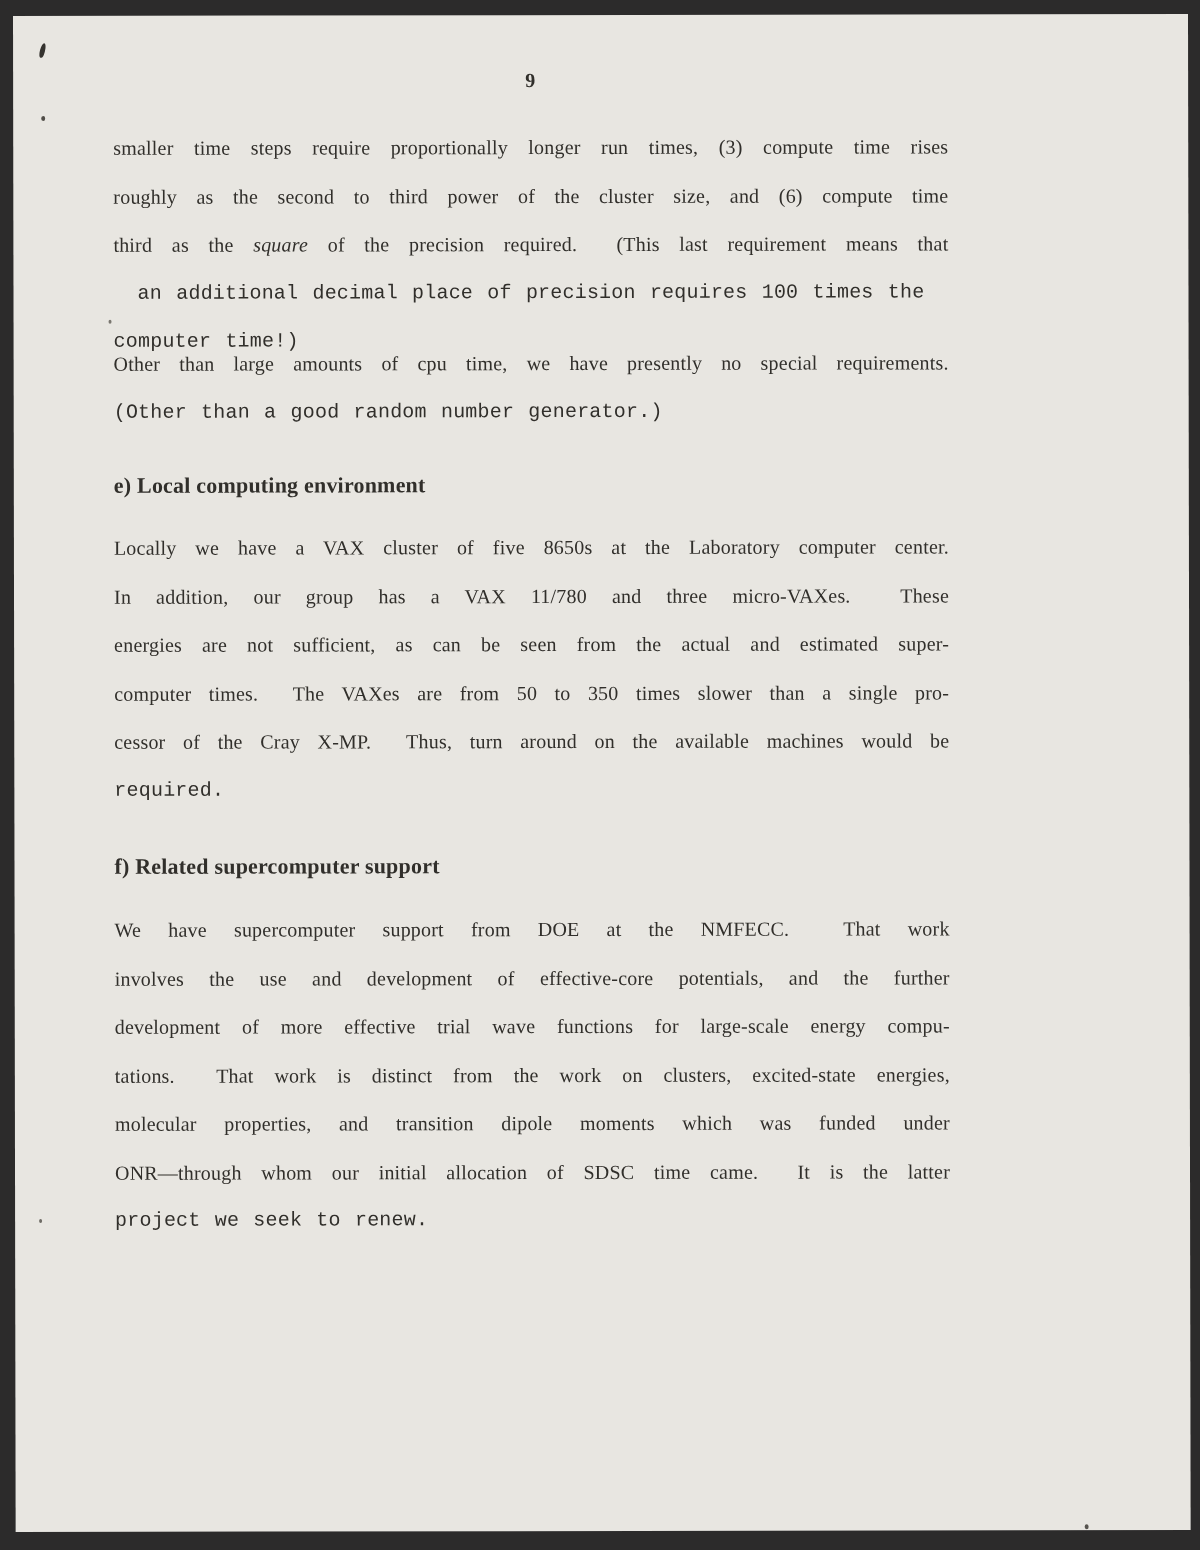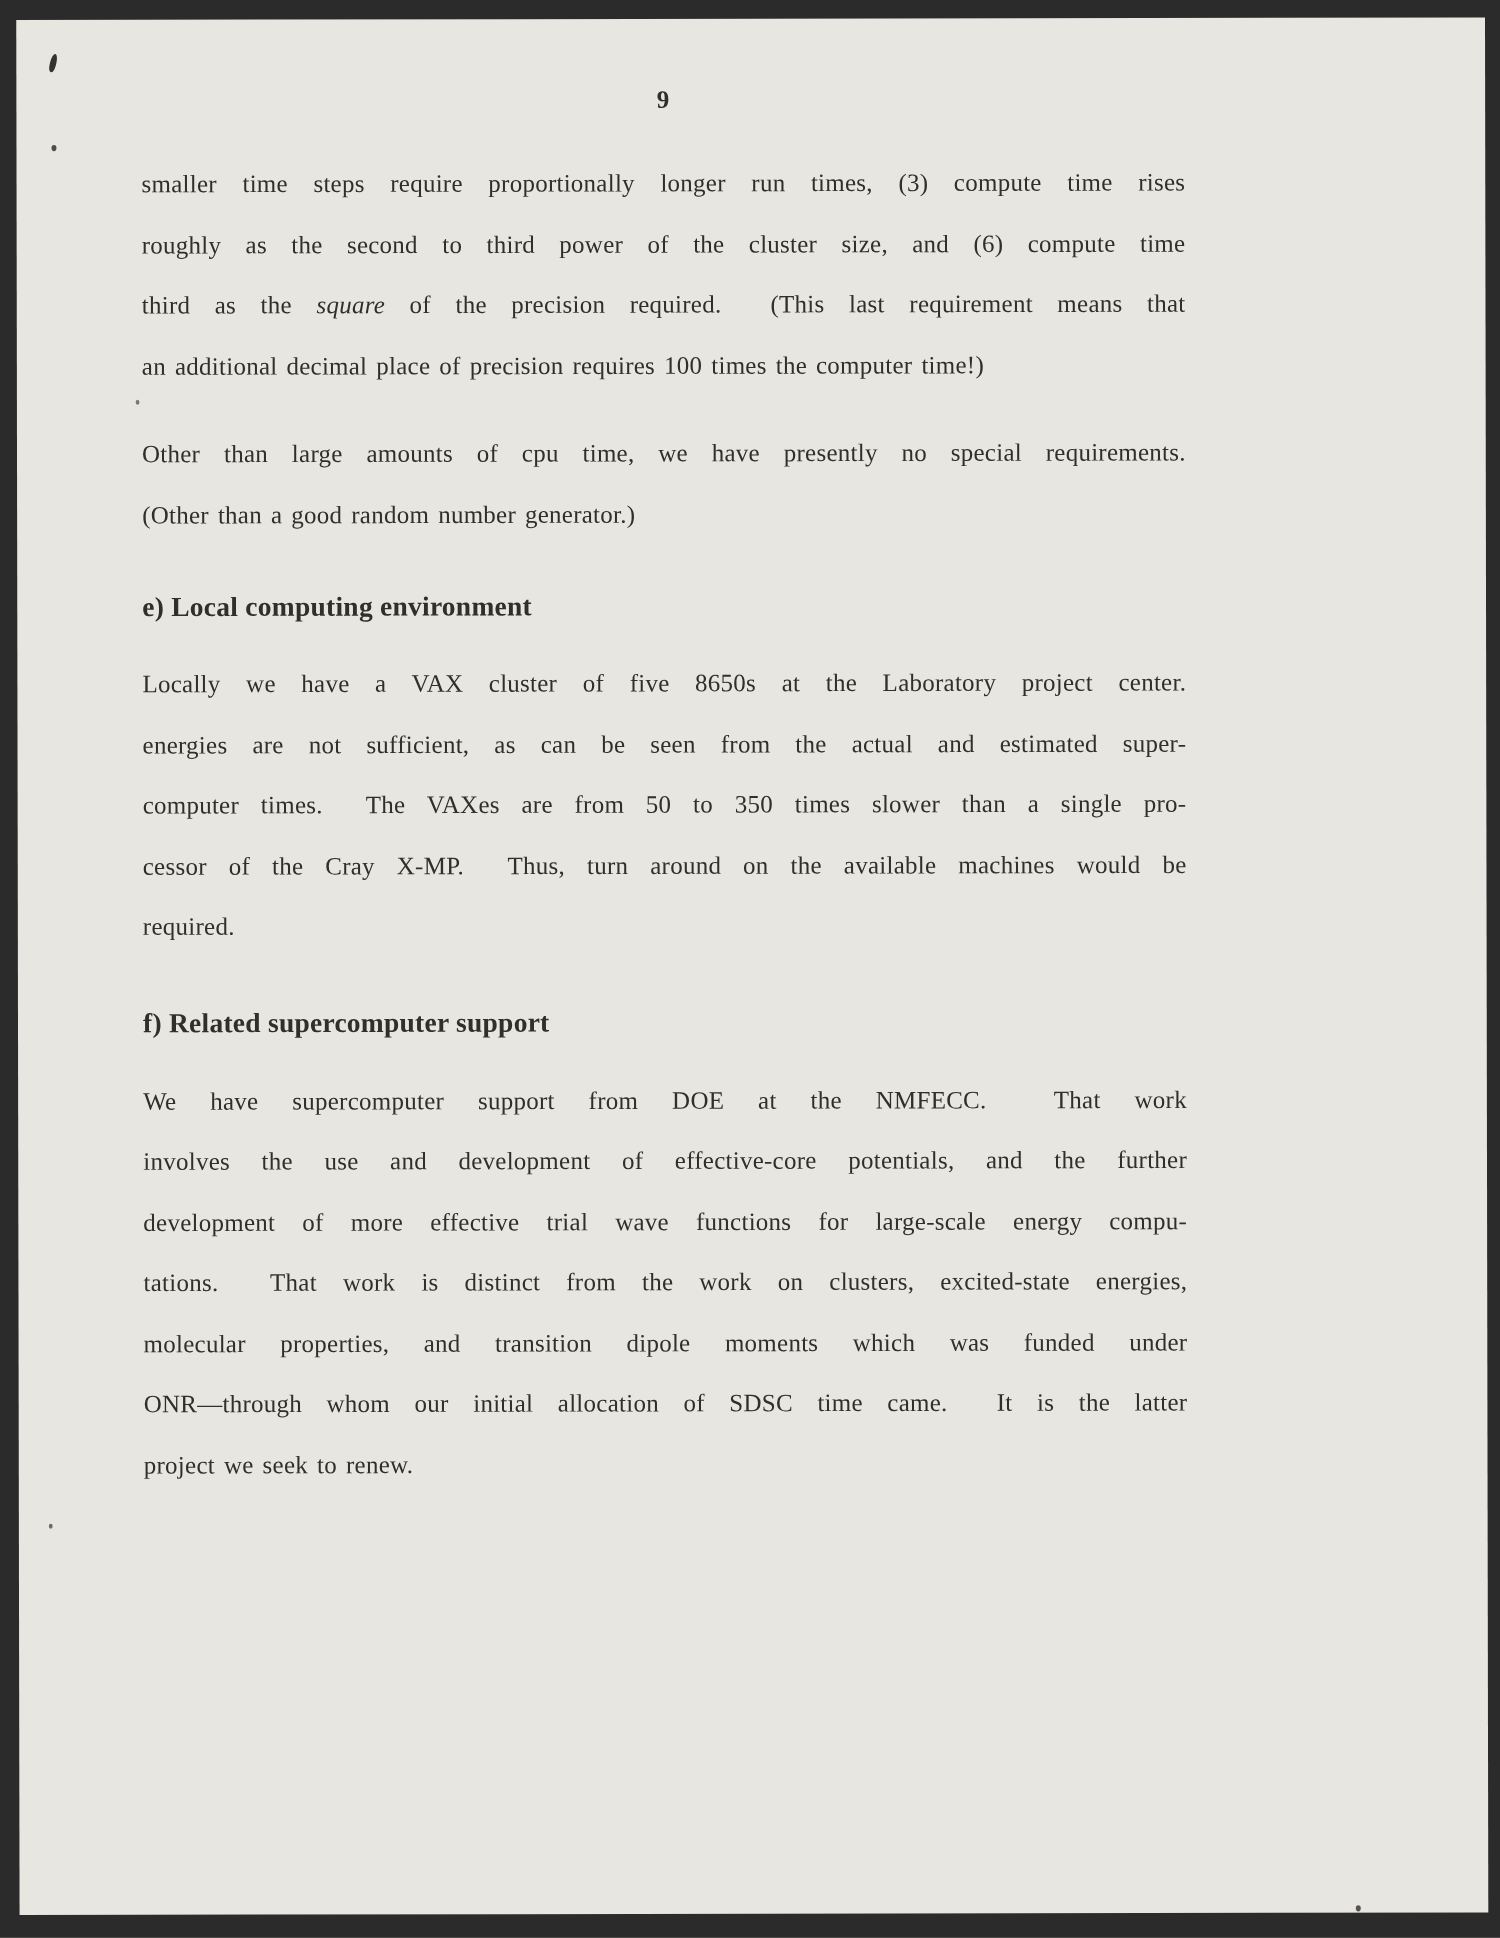--- a/index.html
+++ b/index.html
@@ -51,22 +51,23 @@
     line-height: 48.5px;
     font-size: 20px;
     letter-spacing: 0.2px;
     word-spacing: 2px;
     text-align: justify;
     text-align-last: justify;
     white-space: normal;
     overflow: visible;
   }
   .line.last {
-    text-align: right;
+    text-align: center;
     text-align-last: left;
+    font-family: Liberation Mono, monospace;
   }
   .it { font-style: italic; margin-top: 16px; }
   .heading {
     font-size: 22px;
     font-weight: bold;
     height: 32px;
     line-height: 32px;
     letter-spacing: 0.2px;
   }
   .heading-e { margin-top: 33px; }
@@ -113,21 +114,22 @@
       </div>
 
       <div class="para para-2">
         <div class="line">Other than large amounts of cpu time, we have presently no special requirements.</div>
         <div class="line last">(Other than a good random number generator.)</div>
       </div>
 
       <div class="heading heading-e">e) Local computing environment</div>
 
       <div class="para para-3">
-        <div class="line">Locally we have a VAX cluster of five 8650s at the Laboratory project center.</div>
+        <div class="line">Locally we have a VAX cluster of five 8650s at the Laboratory computer center.</div>
+        <div class="line">In addition, our group has a VAX 11/780 and three micro-VAXes.&nbsp; These</div>
         <div class="line">energies are not sufficient, as can be seen from the actual and estimated super-</div>
         <div class="line">computer times.&nbsp; The VAXes are from 50 to 350 times slower than a single pro-</div>
         <div class="line">cessor of the Cray X-MP.&nbsp; Thus, turn around on the available machines would be</div>
         <div class="line last">required.</div>
       </div>
 
       <div class="heading heading-f">f) Related supercomputer support</div>
 
       <div class="para para-4">
         <div class="line">We have supercomputer support from DOE at the NMFECC.&nbsp; That work</div>

